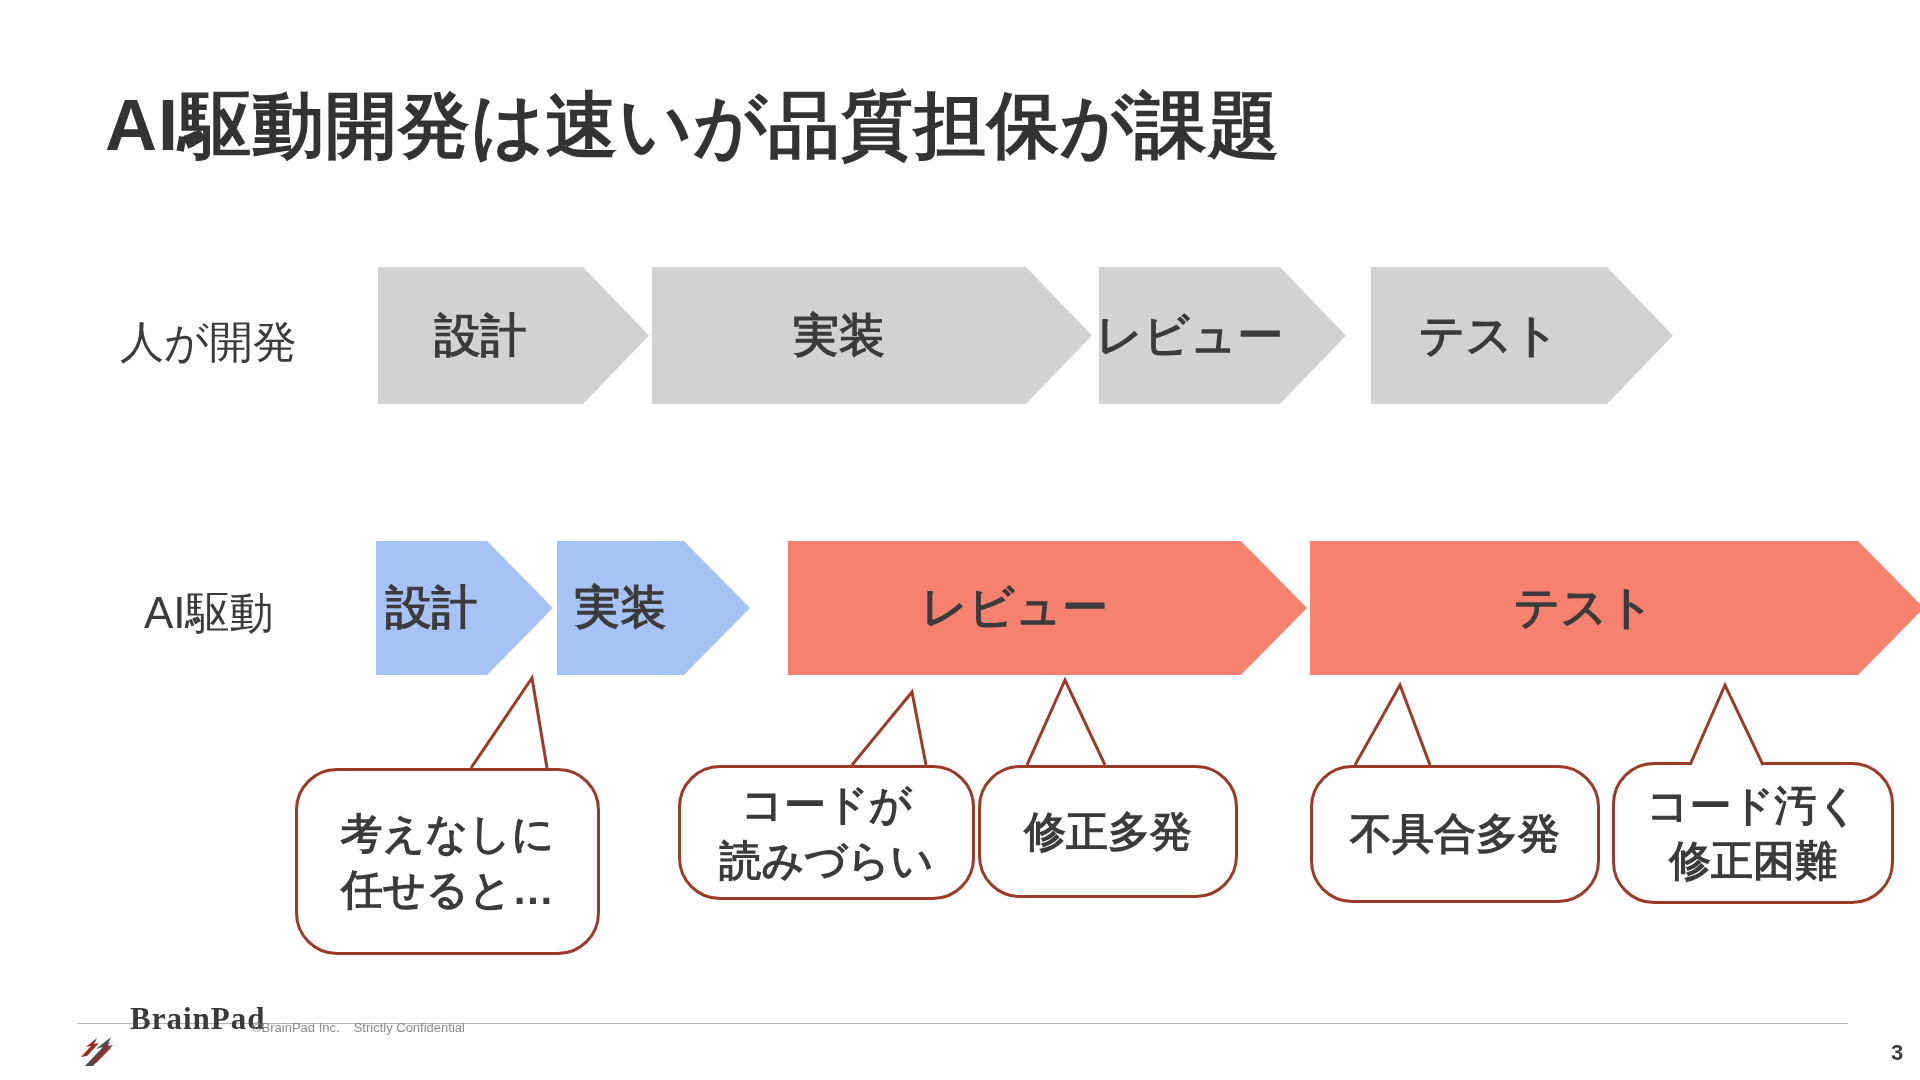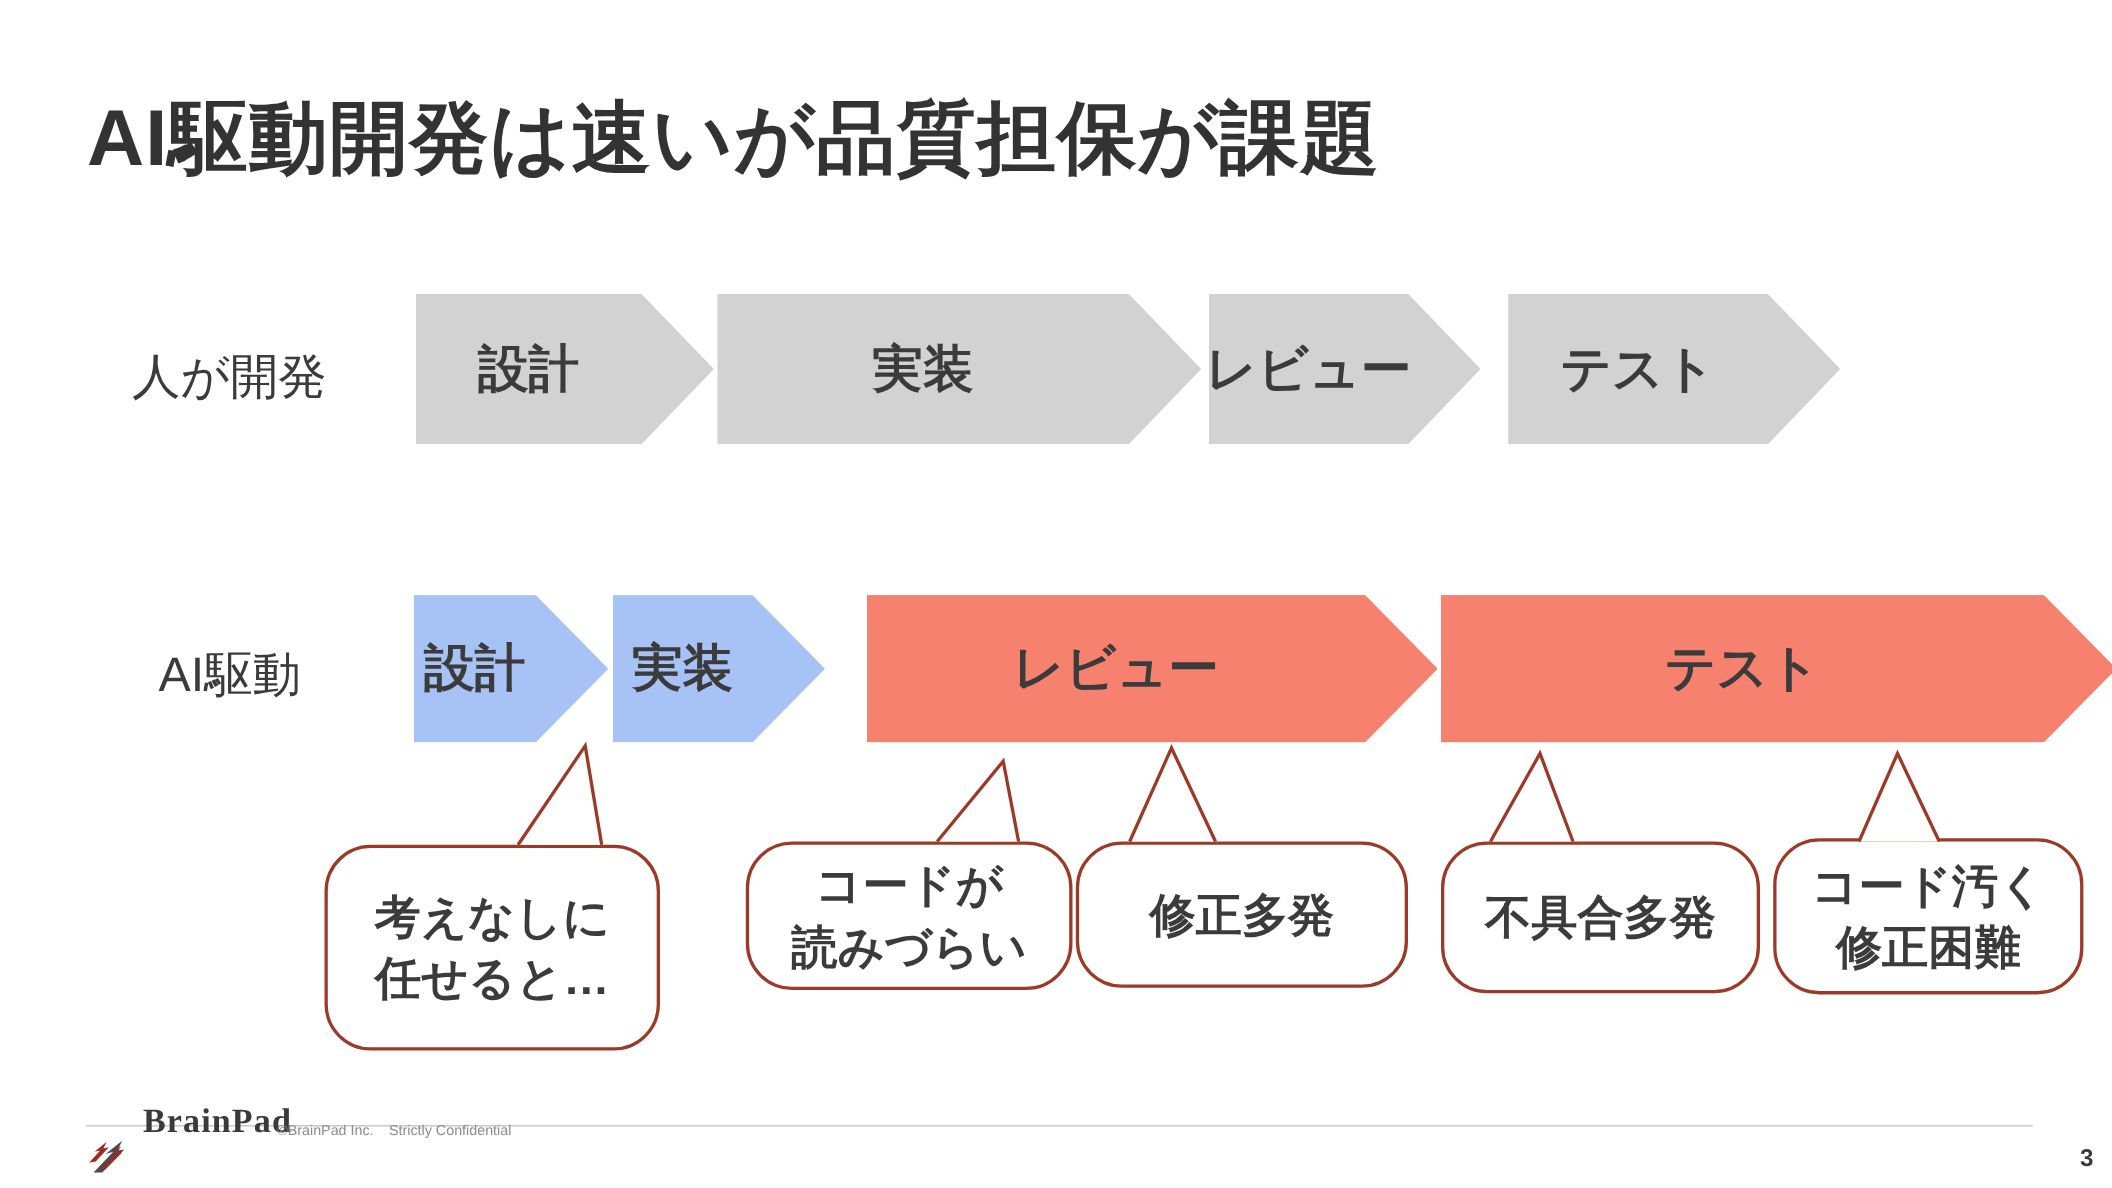--- a/index.html
+++ b/index.html
@@ -1,21 +1,21 @@
 <!DOCTYPE html>
 <html><head>
 <meta charset="utf-8">
 <style>
   html,body{margin:0;padding:0;background:#fff;}
   .slide{
     position:relative;width:1920px;height:1080px;background:#ffffff;overflow:hidden;
     font-family:"Liberation Sans","DejaVu Sans",sans-serif;color:#3b3b3b;
   }
   .title{
-    position:absolute;left:79px;top:78px;font-size:72px;font-weight:bold;
+    position:absolute;left:105px;top:78px;font-size:72px;font-weight:bold;
     color:#333333;letter-spacing:1px;white-space:nowrap;
   }
   .row-label{
     position:absolute;font-size:44px;font-weight:normal;color:#3b3b3b;white-space:nowrap;
   }
   .chev{
     position:absolute;display:flex;align-items:center;justify-content:center;
     box-sizing:border-box;padding-right:66px;
     font-size:46px;font-weight:bold;color:#3b3b3b;white-space:nowrap;
     clip-path:polygon(0 0, calc(100% - 66px) 0, 100% 50%, calc(100% - 66px) 100%, 0 100%);
@@ -99,21 +99,21 @@
   </svg>
 
   <div class="bubble" style="left:678px;top:765px;width:297px;height:135px;">
     <span class="bubble-text">コードが
 読みづらい</span>
   </div>
   <div class="bubble" style="left:295px;top:768px;width:305px;height:187px;">
     <span class="bubble-text">考えなしに
 任せると…</span>
   </div>
-  <div class="bubble" style="left:978px;top:765px;width:302px;height:133px;justify-content:center;">
+  <div class="bubble" style="left:978px;top:765px;width:260px;height:133px;justify-content:center;">
     <span class="bubble-text">修正多発</span>
   </div>
   <div class="bubble" style="left:1310px;top:765px;width:290px;height:138px;">
     <span class="bubble-text">不具合多発</span>
   </div>
   <div class="bubble" style="left:1612px;top:762px;width:282px;height:142px;">
     <span class="bubble-text">コード汚く
 修正困難</span>
   </div>
 

